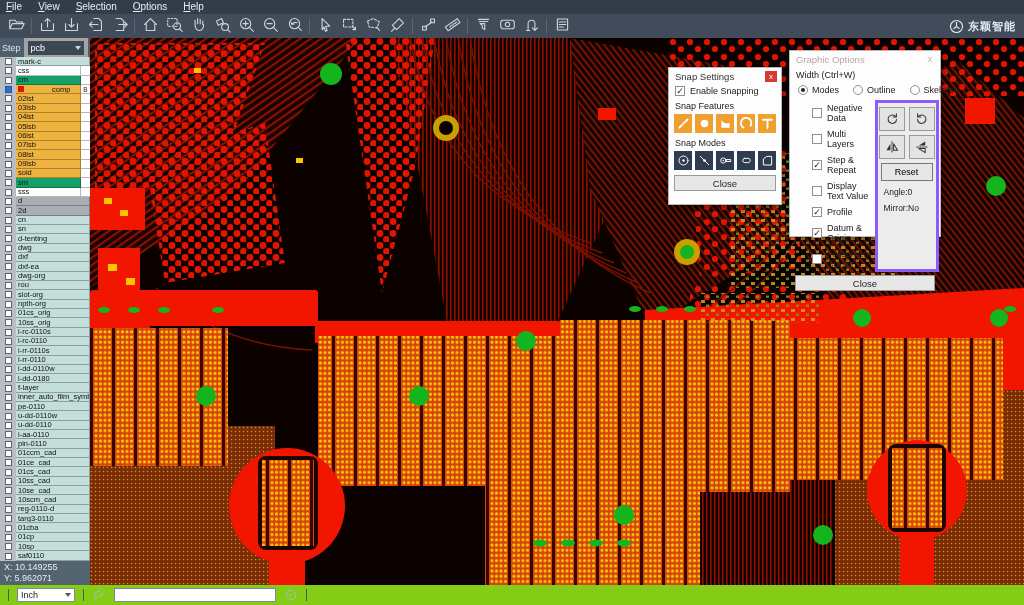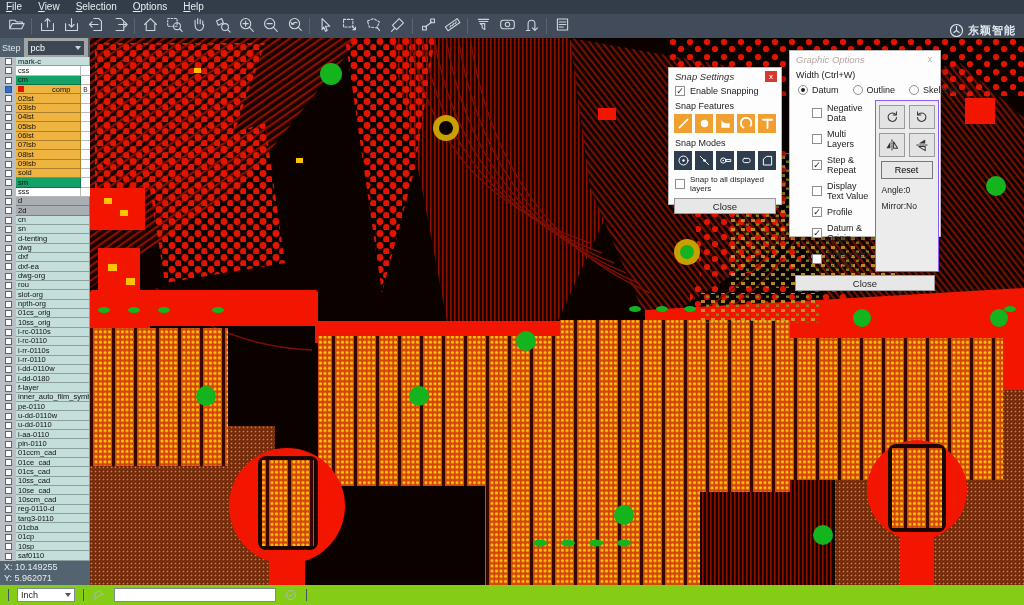--- a/index.html
+++ b/index.html
@@ -7,21 +7,21 @@
        -webkit-user-select:none;user-select:none;}
   
   #menubar{height:14px;background:#333d49;display:flex;align-items:center;padding-left:6px;gap:16px;}
   .menu-item{color:#e8edf2;font-size:10px;line-height:14px;cursor:default;}
   .menu-item::first-letter{text-decoration:underline;}
   
   #toolbar{height:24px;background:#414b59;display:flex;align-items:center;padding-left:4px;position:relative;}
   .tb-btn{width:24px;height:22px;display:flex;align-items:center;justify-content:center;color:#cdd5de;}
   .tb-btn svg{width:17px;height:17px;}
   .tb-sep{width:1px;height:16px;background:#5a6572;margin:0 3px;}
-  #logo{position:absolute;right:8px;top:0;height:24px;display:flex;align-items:flex-end;gap:4px;color:#dfe6ee;}
+  #logo{position:absolute;right:8px;top:0;height:24px;display:flex;align-items:center;gap:4px;color:#dfe6ee;}
   #logo svg{width:15px;height:15px;}
   #logo .logo-text{font-size:11px;font-weight:bold;letter-spacing:1px;}
   
   #main{display:flex;height:547px;}
   #sidebar{width:90px;background:#b9bec4;display:flex;flex-direction:column;}
   #step-row{height:19px;background:#4e5e6c;display:flex;align-items:center;padding:0 2px;gap:3px;}
   #step-row .step-label{color:#dfe6ee;font-size:9px;}
   #step-select{flex:1;height:14px;background:#3b4854;border:4px solid #a3a3a3;color:#fff;font-size:9px;
                display:flex;align-items:center;justify-content:space-between;padding:0 3px;}
   .chev{width:0;height:0;border-left:3px solid transparent;border-right:3px solid transparent;border-top:4px solid #cfd6dd;}
@@ -39,21 +39,21 @@
   .c-teal{background:#c3dedb;} .c-white{background:#ffffff;} .c-green{background:#13a167;}
   .c-orange{background:#efb440;gap:28px;} .c-gray{background:#a9aeb5;}
   #coords{height:24px;background:#53636f;color:#e7eef4;font-size:9px;line-height:11px;padding:1px 4px;box-sizing:border-box;}
   
   #canvas-wrap{position:relative;width:934px;height:547px;background:#0b0200;}
   #pcb{position:absolute;inset:0;width:100%;height:100%;}
   
   .dialog{position:absolute;background:#fdfdfd;border:1px solid #b9b9b9;box-shadow:2px 3px 6px rgba(0,0,0,.45);
           box-sizing:border-box;color:#222;}
   .dlg-title-row{display:flex;align-items:center;justify-content:space-between;padding:3px 4px 2px 6px;}
-  .dlg-title{font-size:9.5px;color:#333;font-style:italic;}
+  .dlg-title{font-size:9.5px;color:#333;}
   .dlg-title.muted{color:#b9a6a6;}
   .close-red{width:12px;height:11px;background:#d63a2f;color:#fff;font-size:8px;line-height:11px;text-align:center;}
   .close-gray{width:12px;height:11px;color:#b9b0b0;font-size:9px;line-height:11px;text-align:center;}
   .cb-row{display:flex;align-items:center;gap:5px;padding:2px 6px;font-size:9px;}
   .dlg-cb{width:10px;height:10px;background:#fff;border:1px solid #8f8f8f;box-sizing:border-box;flex:0 0 auto;
           font-size:9px;line-height:8px;text-align:center;color:#222;}
   .dlg-label{font-size:9px;padding:3px 6px 2px;}
   .icon-row{display:flex;gap:3px;padding:1px 5px 2px;}
   .snap-f{width:19px;height:19px;background:var(--accent_orange);display:flex;align-items:center;justify-content:center;color:#fff;}
   .snap-f svg{width:15px;height:15px;}
@@ -62,21 +62,21 @@
   .dlg-close{display:block;margin:3px 5px 4px;width:calc(100% - 10px);height:16px;background:#e7e7e7;
              border:1px solid #9a9a9a;font-size:9.5px;font-family:inherit;color:#222;padding:0;}
   
   #graphic-dialog .radio-row{display:flex;gap:14px;padding:3px 8px 4px;font-size:9px;align-items:center;}
   .radio{width:10px;height:10px;border:1px solid #8f8f8f;border-radius:50%;box-sizing:border-box;position:relative;flex:0 0 auto;}
   .radio.on::after{content:"";position:absolute;left:2px;top:2px;width:4px;height:4px;border-radius:50%;background:#222;}
   .radio-item{display:flex;align-items:center;gap:4px;}
   #go-body{display:flex;padding:1px 4px 0 0;margin-left:16px;}
   #go-checks{flex:1;}
   #go-checks .cb-row{padding:3px 6px;font-size:9px;}
-  #go-panel{width:64px;background:#ececec;border:1px solid #8b5cf6;padding:4px 3px;box-sizing:border-box;
+  #go-panel{width:64px;background:#ececec;border:3px solid #8b5cf6;padding:4px 3px;box-sizing:border-box;
             display:flex;flex-direction:column;align-items:center;gap:4px;}
   #go-grid{display:grid;grid-template-columns:26px 26px;grid-auto-rows:24px;gap:4px;}
   .go-btn{background:#e3e3e3;border:1px solid #9a9a9a;display:flex;align-items:center;justify-content:center;color:#333;box-sizing:border-box;}
   .go-btn svg{width:16px;height:16px;}
   #go-reset{width:52px;height:18px;background:#e7e7e7;border:1px solid #777;font-size:9px;font-family:inherit;padding:0;}
   .go-text{font-size:8.5px;align-self:flex-start;padding:2px 0 0 3px;text-align:center;}
   
   #statusbar{height:20px;background:#84cc16;display:flex;align-items:center;padding-left:8px;gap:8px;}
   .sb-sep{width:1px;height:12px;background:#4a5563;}
   #unit-select{width:58px;height:14px;background:#fff;border:1px solid #7e8896;color:#222;font-size:9px;
@@ -920,37 +920,33 @@
               <svg viewBox="0 0 20 20" fill="none" stroke="currentColor" stroke-width="1.3" stroke-linecap="round" stroke-linejoin="round">
                 <path d="M7 7.2 h6 a3 3 0 0 1 0 5.6 h-6 a3 3 0 0 1 0 -5.6 z"></path>
               </svg>
             </div>
             <div class="snap-m">
               <svg viewBox="0 0 20 20" fill="none" stroke="currentColor" stroke-width="1.3" stroke-linecap="round" stroke-linejoin="round">
                 <path d="M4.5 15.5 V8 L9 4.5 H15.5 V15.5 Z"></path>
               </svg>
             </div>
           </div>
-        <div class="cb-row" style="font-size:8px;padding-top:3px;">
-          <span class="dlg-cb" id="snap-all-cb"></span>
-          <span>Snap to all displayed layers</span>
-        </div>
         <button class="dlg-close">Close</button>
       </div>
 
       <div class="dialog" id="graphic-dialog" style="left:699px;top:12px;width:152px;height:187px;">
         <div class="dlg-title-row">
           <span class="dlg-title muted">Graphic Options</span>
           <span class="close-gray">x</span>
         </div>
         <div class="dlg-label">Width (Ctrl+W)</div>
         <div class="radio-row" id="go-radios">
             <div class="radio-item">
     <span class="radio on"></span>
-              <span>Datum</span>
+              <span>Modes</span>
             </div>
             <div class="radio-item">
     <span class="radio"></span>
               <span>Outline</span>
             </div>
             <div class="radio-item">
     <span class="radio"></span>
               <span>Skeleton</span>
             </div>
           </div>

